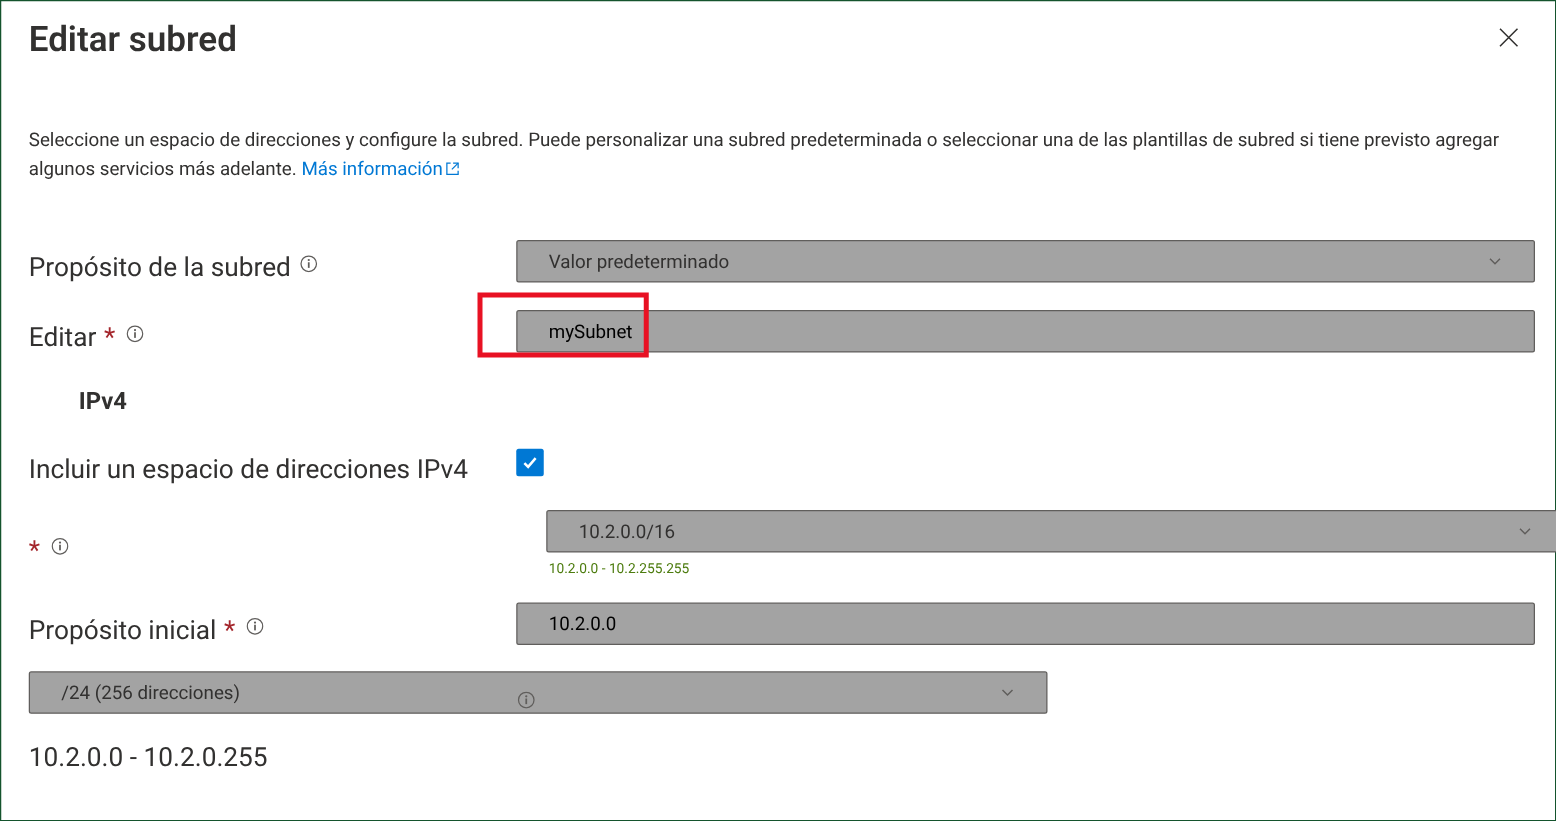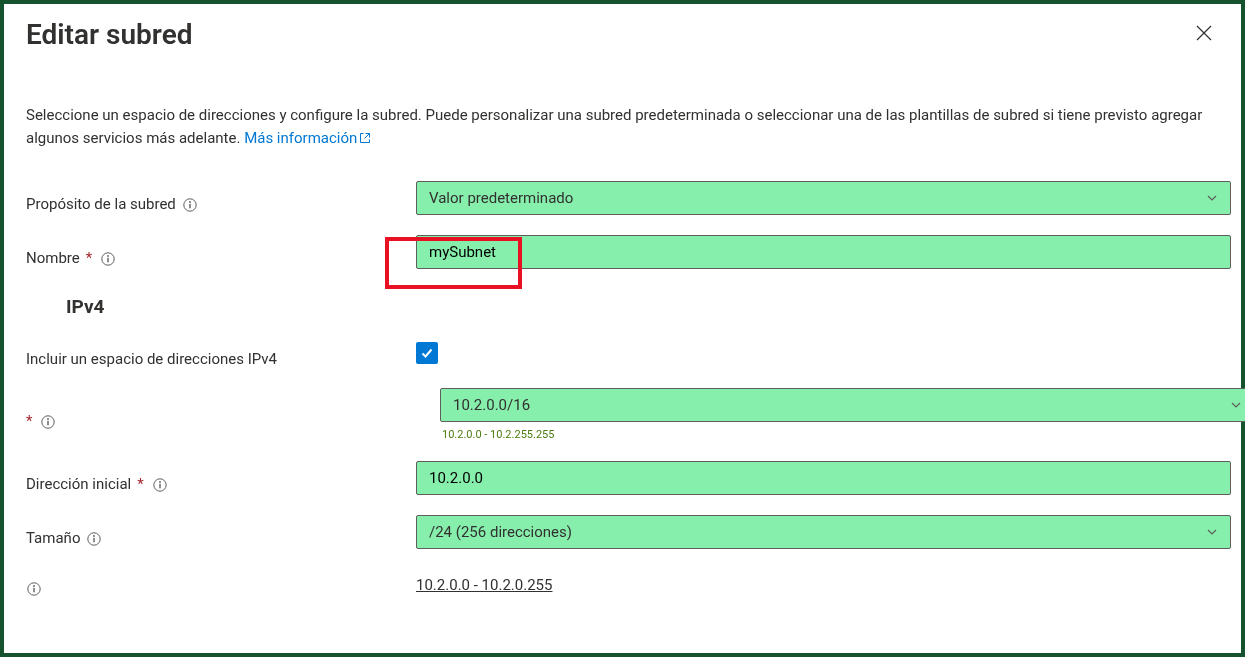--- a/index.html
+++ b/index.html
@@ -5,21 +5,21 @@
   * { box-sizing: border-box; }
   body {
     margin: 0;
     font-family: "Segoe UI", -apple-system, BlinkMacSystemFont, Roboto, "Helvetica Neue", sans-serif;
     color: #323130;
     background: #fff;
   }
   .panel {
     width: 1245px;
     height: 657px;
-    border: 4px solid #14532d;
+    border: 1px solid #14532d;
     padding: 14px 22px 22px 22px;
     position: relative;
   }
   .panel-header {
     display: flex;
     align-items: flex-start;
     justify-content: space-between;
   }
   .panel-title {
     font-size: 28px;
@@ -31,42 +31,42 @@
     border: none;
     padding: 6px;
     cursor: pointer;
     color: #323130;
     line-height: 0;
   }
   .intro {
     font-size: 15px;
     line-height: 1.5;
     max-width: 1195px;
-    margin-bottom: 31px;
+    margin-bottom: 44px;
   }
   .intro a {
     color: #0078d4;
     text-decoration: none;
   }
   .ext-icon {
     display: inline-block;
     vertical-align: -1px;
     margin-left: 2px;
   }
   .form {
     display: grid;
     grid-template-columns: 370px 1fr;
     column-gap: 20px;
     row-gap: 20px;
     align-items: center;
   }
   .label {
-    font-size: 15px;
-    display: flex;
-    align-items: flex-end;
+    font-size: 21px;
+    display: flex;
+    align-items: flex-start;
     gap: 6px;
     margin-top: 12px;
   }
   .required {
     color: #a4262c;
     margin-right: 2px;
   }
   .info-icon {
     display: inline-flex;
     align-items: center;
@@ -75,22 +75,22 @@
     height: 16px;
     cursor: pointer;
     color: #605e5c;
   }
   .select, .text-input {
     width: 815px;
     height: 34px;
     border: 1px solid #605e5c;
     border-radius: 2px;
     font-size: 15px;
-    padding: 4px 12px;
-    background: #86efac;
+    padding: 4px 25px;
+    background: #a3a3a3;
     display: flex;
     align-items: center;
     justify-content: space-between;
     cursor: pointer;
   }
   .text-input {
     cursor: text;
     justify-content: flex-start;
   }
   .text-input input {
@@ -133,23 +133,22 @@
     color: #4d7c0f;
     margin-top: 6px;
     padding-left: 2px;
   }
   .value-cell {
     display: flex;
     flex-direction: column;
     margin-left: 24px;
   }
   .static-value {
-    font-size: 15px;
+    font-size: 21px;
     padding-top: 4px;
-    text-decoration: underline;
   }
   
   .highlight-box {
     position: absolute;
     border: 4px solid #e81123;
     pointer-events: none;
   }
 </style>
 </head>
 <body>
@@ -186,21 +185,21 @@
       </span>
     </div>
     <div class="select">
       <span>Valor predeterminado</span>
       <svg class="chev" width="12" height="12" viewBox="0 0 12 12">
           <path d="M2 4 L6 8 L10 4" stroke="currentColor" stroke-width="1.2" fill="none"></path>
         </svg>
     </div>
 
     <div class="label">
-      <span>Nombre</span>
+      <span>Editar</span>
       <span class="required">*</span>
       <span class="info-icon">
         <svg width="14" height="14" viewBox="0 0 14 14">
             <circle cx="7" cy="7" r="6.2" stroke="currentColor" stroke-width="1" fill="none"></circle>
             <circle cx="7" cy="4" r="0.9" fill="currentColor"></circle>
             <rect x="6.3" y="5.8" width="1.4" height="4.5" fill="currentColor"></rect>
           </svg>
       </span>
     </div>
     <div class="text-input" id="name-field-anchor">
@@ -232,44 +231,34 @@
       <div class="select">
         <span>10.2.0.0/16</span>
         <svg class="chev" width="12" height="12" viewBox="0 0 12 12">
             <path d="M2 4 L6 8 L10 4" stroke="currentColor" stroke-width="1.2" fill="none"></path>
           </svg>
       </div>
       <div class="hint">10.2.0.0 - 10.2.255.255</div>
     </div>
 
     <div class="label">
-      <span>Dirección inicial</span>
+      <span>Propósito inicial</span>
       <span class="required">*</span>
       <span class="info-icon">
         <svg width="14" height="14" viewBox="0 0 14 14">
             <circle cx="7" cy="7" r="6.2" stroke="currentColor" stroke-width="1" fill="none"></circle>
             <circle cx="7" cy="4" r="0.9" fill="currentColor"></circle>
             <rect x="6.3" y="5.8" width="1.4" height="4.5" fill="currentColor"></rect>
           </svg>
       </span>
     </div>
     <div class="text-input">
       <input type="text" value="10.2.0.0" style="">
     </div>
 
-    <div class="label">
-      <span>Tamaño</span>
-      <span class="info-icon">
-        <svg width="14" height="14" viewBox="0 0 14 14">
-            <circle cx="7" cy="7" r="6.2" stroke="currentColor" stroke-width="1" fill="none"></circle>
-            <circle cx="7" cy="4" r="0.9" fill="currentColor"></circle>
-            <rect x="6.3" y="5.8" width="1.4" height="4.5" fill="currentColor"></rect>
-          </svg>
-      </span>
-    </div>
     <div class="select">
       <span>/24 (256 direcciones)</span>
       <svg class="chev" width="12" height="12" viewBox="0 0 12 12">
           <path d="M2 4 L6 8 L10 4" stroke="currentColor" stroke-width="1.2" fill="none"></path>
         </svg>
     </div>
 
     <div class="label">
       <span class="info-icon">
         <svg width="14" height="14" viewBox="0 0 14 14">

